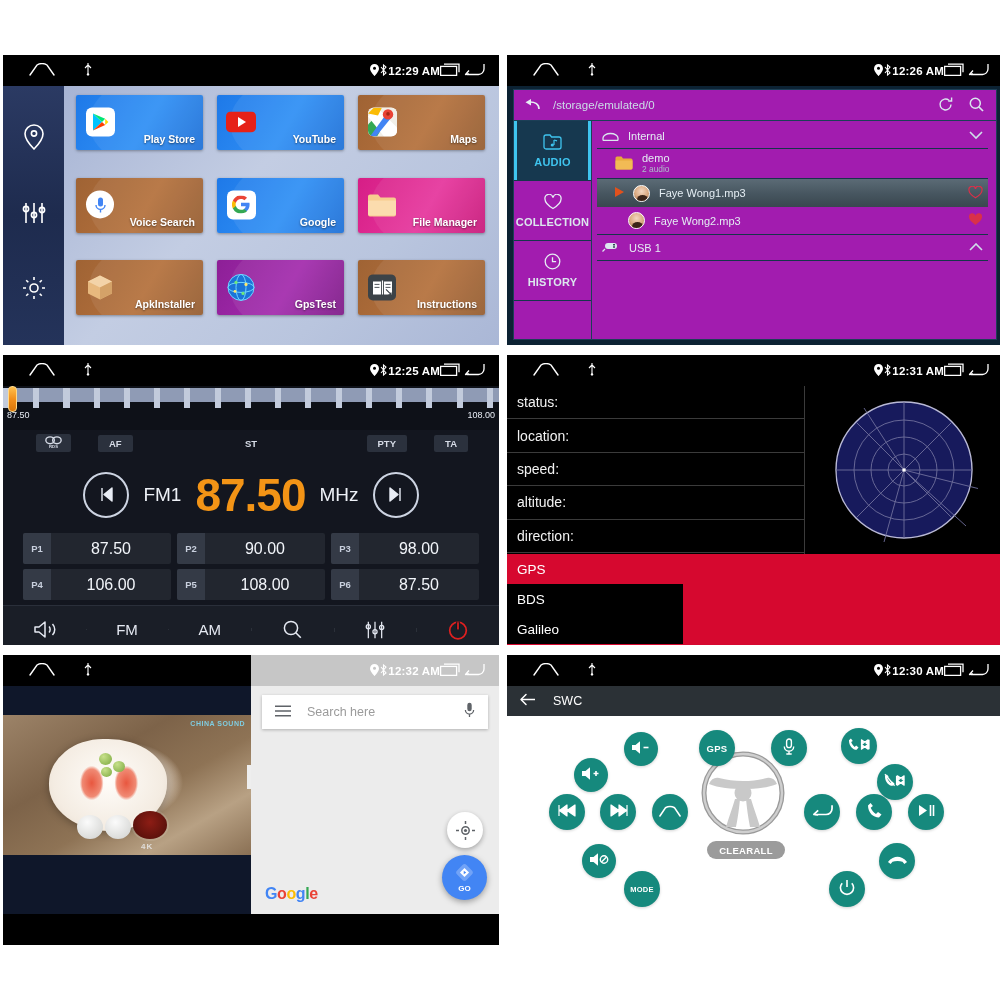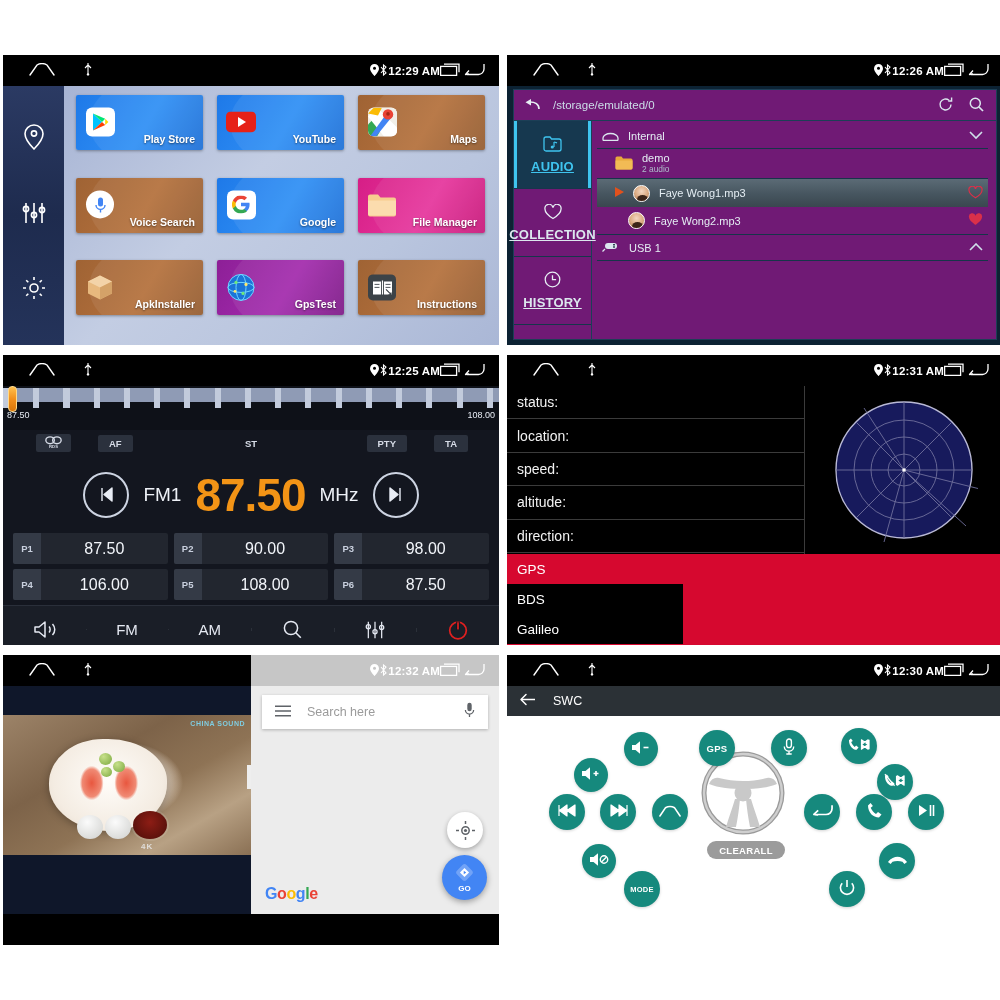--- a/index.html
+++ b/index.html
@@ -80,36 +80,35 @@
   .tile-ico {
     position: absolute; left: 9px; top: 50%; transform: translateY(-52%);
     width: 30px; height: 30px; z-index: 2;
     display: flex; align-items: center; justify-content: center;
   }
   .ico-sq { width: 29px; height: 29px; border-radius: 6px; background: #fff;
             display:flex;align-items:center;justify-content:center; }
 
   
   .fb { height: 259px; background: #0c2233; padding: 3px 6px 5px; }
-  .fb-inner { width:100%; height:100%; border:1px solid #1c3f56; background:#701a75; }
+  .fb-inner { width:100%; height:100%; border:1px solid #1c3f56; background:#a21caf; }
   .fb-path {
     height: 31px; display: flex; align-items: center;
     padding: 0 12px 0 10px; border-bottom: 1px solid #1c3f56;
     color: #ccdde8; font-size: 11.5px;
   }
   .fb-path-text { margin-left: 13px; }
   .fb-path-right { margin-left:auto; display:flex; align-items:center; gap:16px; }
   .fb-main { display: flex; height: calc(100% - 31px); }
   .fb-side { width: 78px; flex: 0 0 78px; border-right:1px solid #1c3f56; }
   .fb-side-item {
-    height: 68px; display:flex; flex-direction:column;
+    height: 60px; display:flex; flex-direction:column;
     align-items:center; justify-content:center; gap:4px;
-    color: #dce7ee; font-size: 13px; font-weight: bold; letter-spacing:.2px;
+    color: #dce7ee; font-size: 11px; font-weight: bold; letter-spacing:.2px;
     border-bottom: 1px solid #16364b;
-    text-decoration: underline;
   }
   .fb-side-item.active {
     background: #16384f; color: #3fc4ef;
     box-shadow: inset 3px 0 0 #3fc4ef, inset -3px 0 0 #3fc4ef;
   }
   .fb-list { flex: 1; padding: 2px 8px 0 5px; }
   .fb-row {
     display: flex; align-items: center; gap: 9px;
     height: 26px; border-bottom: 1px solid #163549;
     color: #e4edf3; font-size: 11px; padding: 0 5px;
@@ -156,21 +155,21 @@
   .rd-st { position:absolute; left:50%; transform:translateX(-50%);
            color:#d7dce7; font-size:9.5px; font-weight:bold; }
   .rd-main { flex:1; display:flex; align-items:center; justify-content:center; gap:14px; }
   .rd-circ {
     width: 46px; height:46px; border-radius:50%; border:2px solid #cdd4e2;
     display:flex;align-items:center;justify-content:center; color:#e9edf5; font-size:16px;
   }
   .rd-band { color:#eef1f7; font-size:19px; }
   .rd-freq { color:#f39416; font-size:46px; font-weight:bold; letter-spacing:-1px; }
   .rd-mhz { color:#eef1f7; font-size:19px; }
-  .rd-presets { padding: 0 10px; }
+  .rd-presets { padding: 0 20px; }
   .rd-prow { display:flex; gap:6px; margin-bottom:5px; }
   .rd-pre {
     flex:1; height:31px; background:#22262f; border-radius:2px;
     display:flex; align-items:center; overflow:hidden;
   }
   .rd-pre-n {
     width: 28px; flex:0 0 28px; height:100%;
     background:#343a46; color:#c9d0de; font-size:9.5px; font-weight:bold;
     display:flex; align-items:center; justify-content:center;
   }

